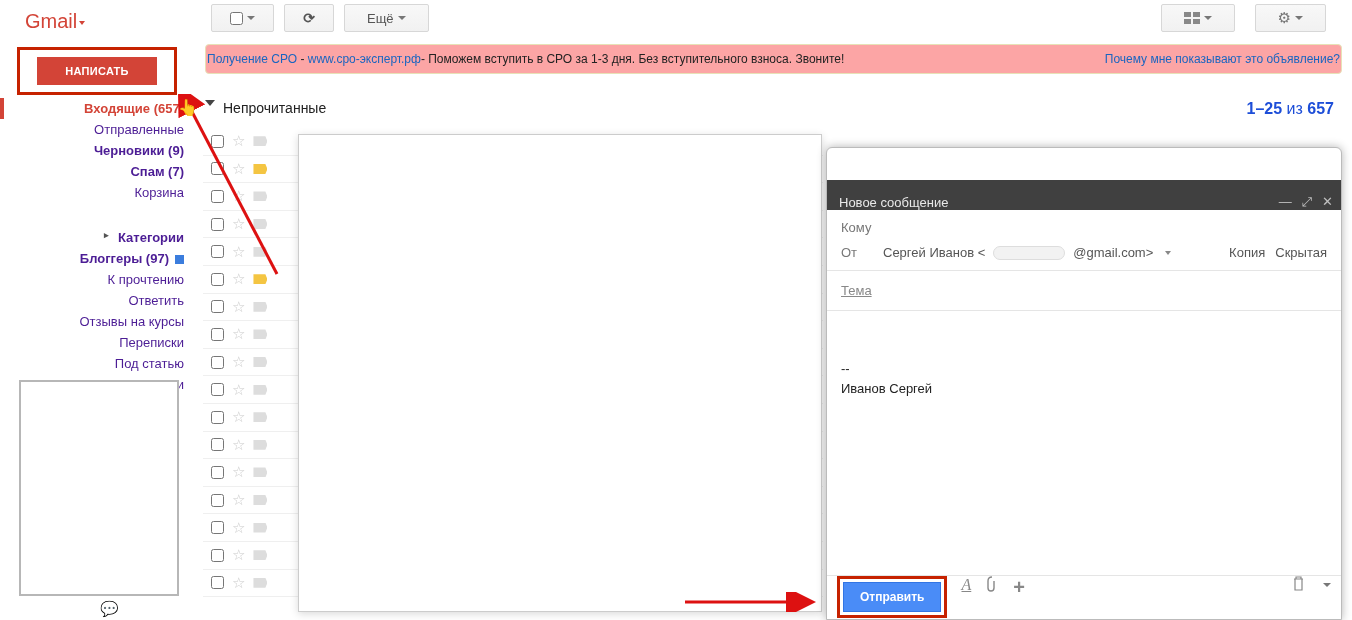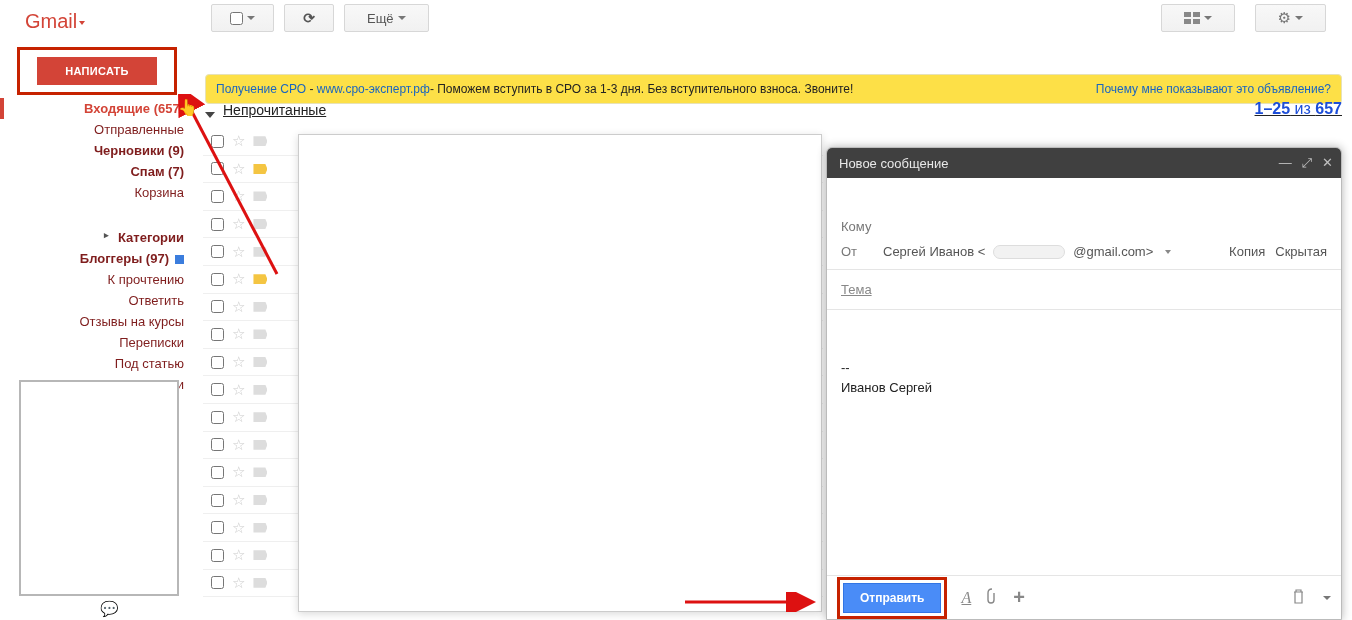--- a/index.html
+++ b/index.html
@@ -14,64 +14,64 @@
   .tb-btn.wide { padding: 0 18px; }
   .caret-down { width:0; height:0; border-left:4px solid transparent; border-right:4px solid transparent; border-top:4px solid #777; margin-left:4px; }
   .right-btns { margin-left: auto; display: flex; gap: 10px; margin-right: 6px; }
 
   
   .compose-wrap { position: absolute; left: 17px; top: 47px; width: 160px; height: 48px; border: 3px solid #c62200; display: flex; align-items: center; justify-content: center; }
   .compose-btn { background: #d34437; color: #fff; font-weight: bold; font-size: 11px; padding: 8px 28px; border: none; cursor: pointer; letter-spacing: 0.3px; }
 
   
   .sidebar { position: absolute; left: 10px; top: 98px; width: 180px; text-align: right; }
-  .sb-item { padding: 3px 6px 3px 20px; color: #7f1d1d; cursor: pointer; white-space: nowrap; }
+  .sb-item { padding: 3px 6px 3px 20px; color: #4c1d95; cursor: pointer; white-space: nowrap; }
   .sb-item.bold { font-weight: bold; }
   .sb-item.active { color:#d34437; font-weight:bold; position:relative; }
   .sb-item.active::before { content:""; position:absolute; left:-10px; top:0; bottom:0; width:4px; background:#d34437; }
   .sb-expand::before { content:"▸"; position:absolute; margin-left:-14px; font-size:9px; color:#555; }
   .sb-blue-sq { display:inline-block; width:9px; height:9px; background:#3b7ddd; margin-left:6px; vertical-align:middle; }
   .sb-overlay { position:absolute; left:19px; top:380px; width:160px; height:216px; border:2px solid #b7b7b7; background:#fff; }
 
   
-  .ad-bar { position:absolute; left:205px; top:74px; right:10px; height:30px; border:1px solid #e7e2b7; border-radius:4px; background:#fde047; display:flex; align-items:center; font-size:12px; padding:0 10px; }
+  .ad-bar { position:absolute; left:205px; top:44px; right:10px; height:30px; border:1px solid #e7e2b7; border-radius:4px; background:#fca5a5; display:flex; align-items:center; font-size:12px; padding:0 1px; }
   .ad-link { color:#1a65c0; }
   .ad-why { margin-left:auto; color:#1a65c0; cursor:pointer; }
 
   
-  .section { position:absolute; left:205px; top:100px; right:10px; display:flex; align-items:flex-end; font-size:14px;text-decoration:underline; }
+  .section { position:absolute; left:205px; top:100px; right:18px; display:flex; align-items:flex-start; font-size:14px; }
   .sect-caret { width:0; height:0; border-left:5px solid transparent; border-right:5px solid transparent; border-top:6px solid #444; margin-right:8px; cursor:pointer; }
   .sect-title { font-weight:normal; }
   .sect-count { margin-left:auto; font-size:16px; color:#1d4ed8; }
   .sect-count b { font-weight:bold; }
 
   
   .mail-list { position:absolute; left:203px; top:128px; width:620px; }
   .mail-row { height:27.6px; display:flex; align-items:center; border-bottom:1px solid #efefef; gap:8px; padding-left:8px; }
   .mail-row input[type=checkbox] { width:13px; height:13px; }
   .star { color:#ccc; font-size:15px; cursor:pointer; }
   .tag { width:14px; height:10px; background:#ddd; display:inline-block; clip-path: polygon(0 0, 85% 0, 100% 50%, 85% 100%, 0 100%); }
   .tag.yellow { background:#f4c542; }
 
   
   .compose-dlg { position:absolute; right:10px; bottom:0; width:516px; height:473px; background:#fff; box-shadow:0 0 10px rgba(0,0,0,0.3); border:1px solid #bbb; z-index:50; border-top-left-radius:6px; border-top-right-radius:6px; overflow:hidden; }
-  .dlg-hdr { height:30px; background:#404040; color:#e8e8e8; display:flex; align-items:center; padding:0 8px 0 12px; font-size:13px; }
+  .dlg-hdr { height:30px; background:#404040; color:#e8e8e8; display:flex; align-items:flex-end; padding:0 8px 0 12px; font-size:13px;margin-top:32px; }
   .dlg-ctrls { margin-left:auto; display:flex; gap:10px; color:#c0c0c0; }
   .dlg-ctrls span { cursor:pointer; font-size:13px; }
-  .dlg-to { padding:10px 14px 6px; color:#777; font-size:13px;margin-top:31px; }
+  .dlg-to { padding:10px 14px 6px; color:#777; font-size:13px; }
   .dlg-from-row { display:flex; align-items:center; padding:4px 14px 10px; font-size:13px; color:#555; border-bottom:1px solid #e5e5e5; }
   .from-lbl { color:#777; width:42px; }
   .from-val { flex:1; display:flex; align-items:center; gap:8px; }
   .from-hidden { display:inline-block; width:72px; height:14px; background:#f2f2f2; border:1px solid #ddd; border-radius:7px; }
   .from-caret { width:0; height:0; border-left:3px solid transparent; border-right:3px solid transparent; border-top:4px solid #888; margin-left:4px; }
   .cc-links { display:flex; gap:10px; color:#555; }
   .cc-links span { cursor:pointer; }
   .dlg-subj { padding:12px 14px; color:#888; font-size:13px; border-bottom:1px solid #e5e5e5;text-decoration:underline; }
   .dlg-body { padding:48px 14px 0; font-size:13px; color:#222; line-height:1.5; }
-  .dlg-footer { position:absolute; left:0; right:0; bottom:0; height:44px; border-top:1px solid #e5e5e5; display:flex; align-items:center; padding:0 10px; gap:14px; }
+  .dlg-footer { position:absolute; left:0; right:0; bottom:0; height:44px; border-top:1px solid #e5e5e5; display:flex; align-items:flex-start; padding:0 10px; gap:14px; }
   .send-wrap { border:3px solid #c62200; padding:3px; }
   .send-btn { background:#4a8cf7; color:#fff; border:1px solid #3275e4; font-weight:bold; font-size:12px; padding:7px 16px; cursor:pointer; }
   .ft-icon { color:#888; font-size:16px; cursor:pointer; }
   .ft-right { margin-left:auto; display:flex; gap:14px; align-items:center; color:#888; }
 
   
   .white-cover { position:absolute; left:298px; top:134px; width:524px; height:478px; background:#fff; border:1px solid #ccc; box-shadow:0 2px 8px rgba(0,0,0,0.15); z-index:10; }
 
   
   .arrow1 { position:absolute; left:177px; top:94px; z-index:100; }

